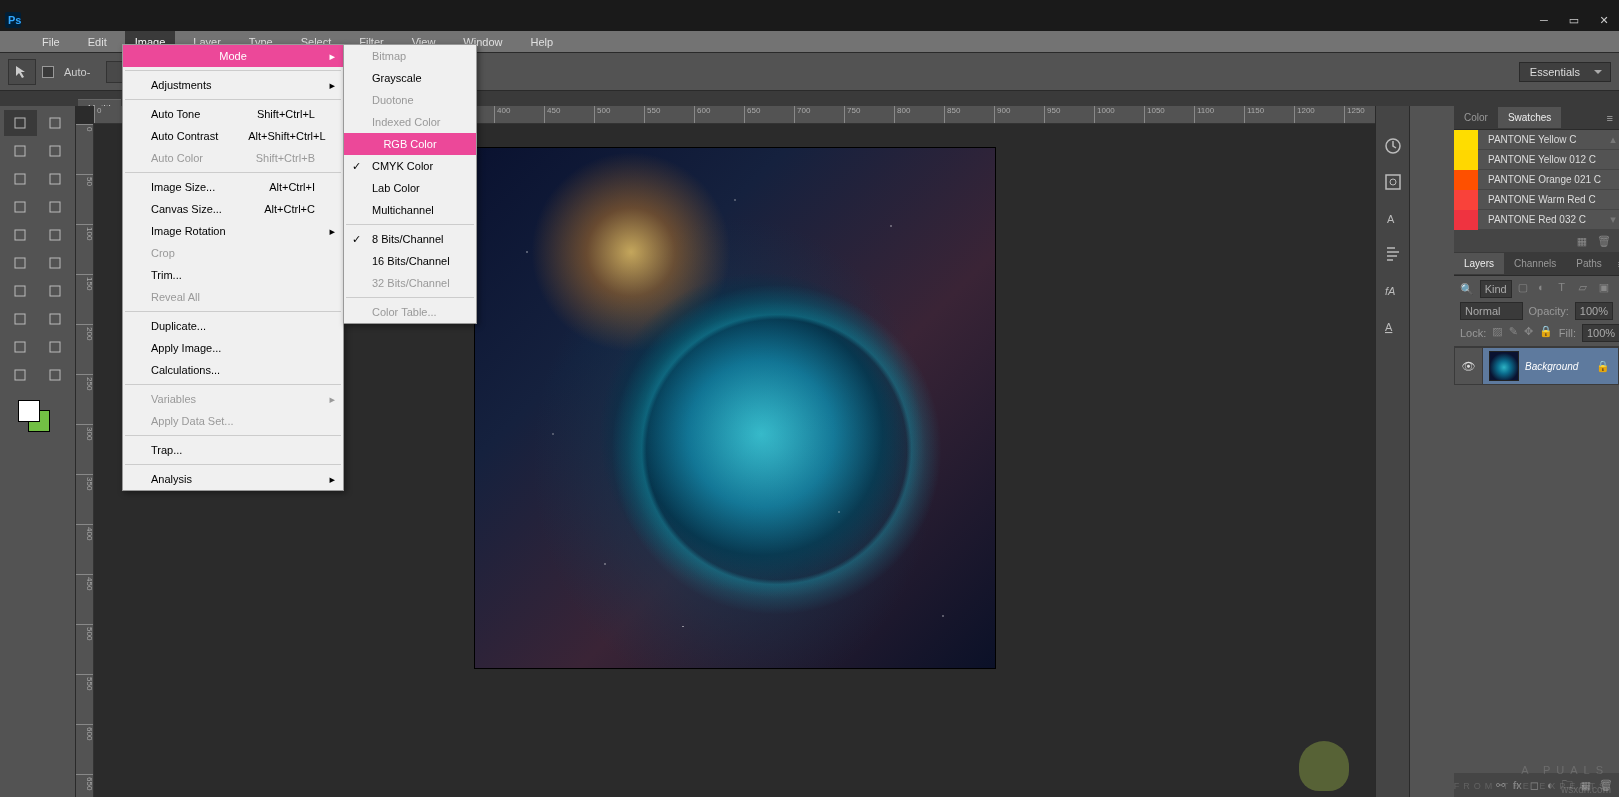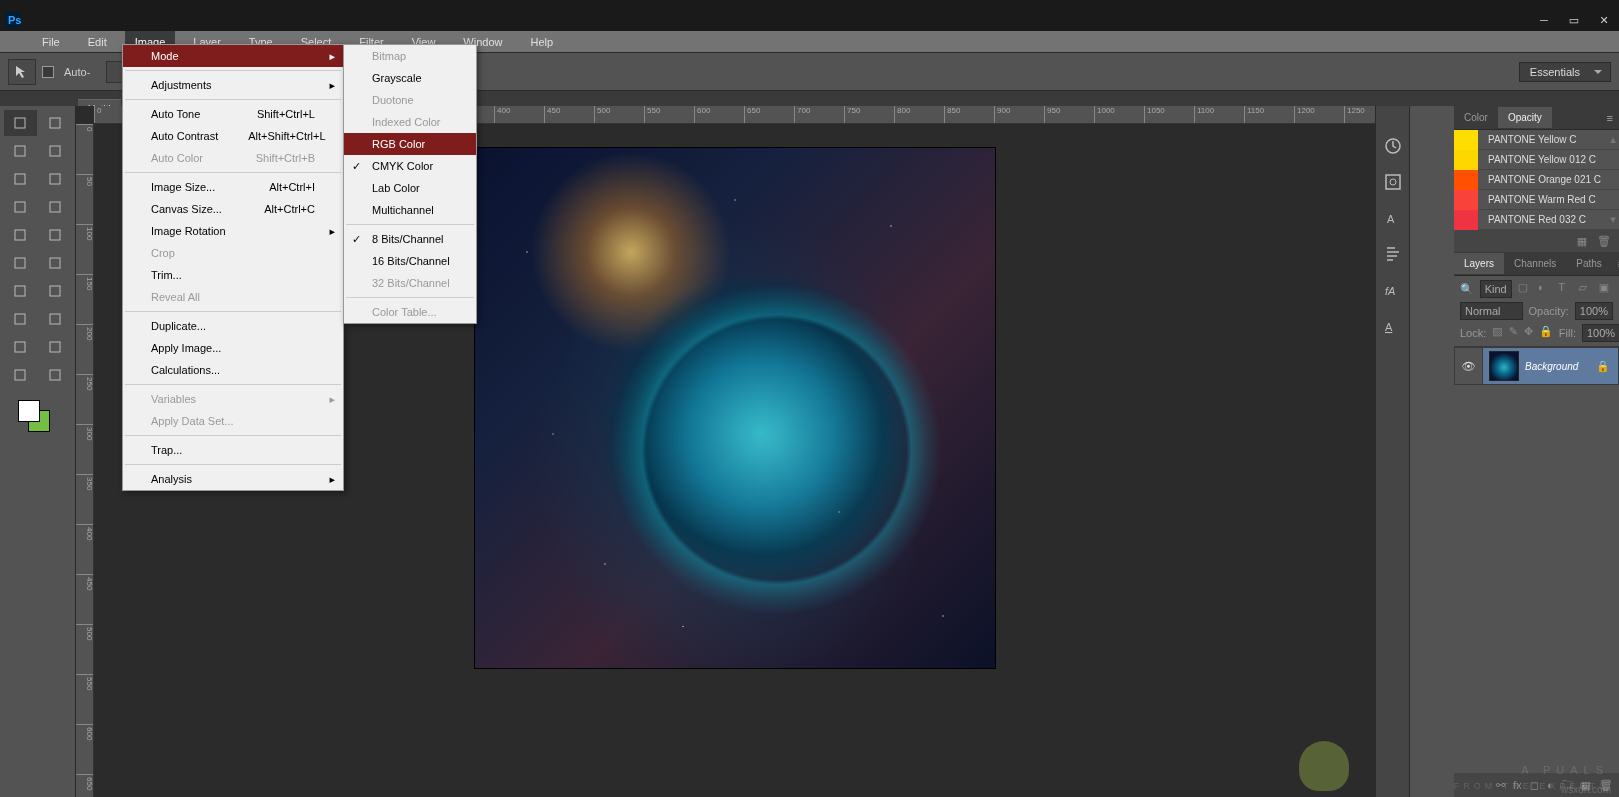--- a/index.html
+++ b/index.html
@@ -95,21 +95,21 @@
 .layer-row { height:38px; display:flex; align-items:center; background:#5e7a9e; border:1px solid #3a3a3a;}
 .layer-row .eye { width:28px; text-align:center; color:#ddd; background:#535353; height:100%; display:flex; align-items:center; justify-content:center; border-right:1px solid #3a3a3a;}
 .layer-row .thumb { width:30px; height:30px; margin:0 6px; background:radial-gradient(circle at 50% 55%, #2db3c4 0%, #0b6e8f 30%, #0a1230 70%); border:1px solid #222;}
 .layer-row .lname { color:#fff; font-style:italic; font-size:10px;text-align:right;}
 .layer-row .lock { margin-left:auto; margin-right:8px; color:#ddd;}
 .layers-footer { height:24px; background:#454545; display:flex; justify-content:flex-end; align-items:center; gap:8px; padding:0 6px; color:#888;}
 
 
 .dropdown { position:absolute; background:#f0f0f0; border:1px solid #999; box-shadow:2px 2px 6px rgba(0,0,0,0.4); color:#000; z-index:1000;}
 .dropdown .row { height:22px; display:flex; align-items:center; padding:0 28px 0 28px; position:relative; white-space:nowrap;}
-.dropdown .row.hl { background:#7f1d1d; color:#fff;}
+.dropdown .row.hl { background:#ec4899; color:#fff;justify-content:center;}
 .dropdown .row.disabled { color:#999;}
 .dropdown .row .shortcut { margin-left:auto; padding-left:30px; color:inherit;}
 .dropdown .row .arrow { position:absolute; right:8px;}
 .dropdown .row .check { position:absolute; left:8px;}
 .dropdown .sep { height:1px; background:#ccc; margin:3px 2px;}
 
 #image-menu { left:122px; top:44px; width:222px;}
 #mode-submenu { left:343px; top:44px; width:134px;}
 
 
@@ -361,21 +361,21 @@
           <text x="2" y="15" font-size="11" fill="#bbb" font-style="italic">fA</text>
         </svg></div>
     <div class="icon"><svg viewBox="0 0 20 20">
           <text x="2" y="15" font-size="13" fill="#bbb" text-decoration="underline">A</text>
         </svg></div>
   </div>
   <div class="panels">
 
     <div class="panel-tabs" id="colorTabs">
         <div class="pt">Color</div>
-        <div class="pt active">Opacity</div>
+        <div class="pt active">Swatches</div>
         <div class="menu">≡</div>
       </div>
     <div class="swatches-body" id="swatchesBody">
         <div class="swatch-row">
           <div class="chip" style="background:#fedd00"></div>
           <div class="name">PANTONE Yellow C</div>
           <div class="scroll-ind">▴</div>
         </div>
         <div class="swatch-row">
           <div class="chip" style="background:#ffd700"></div>

